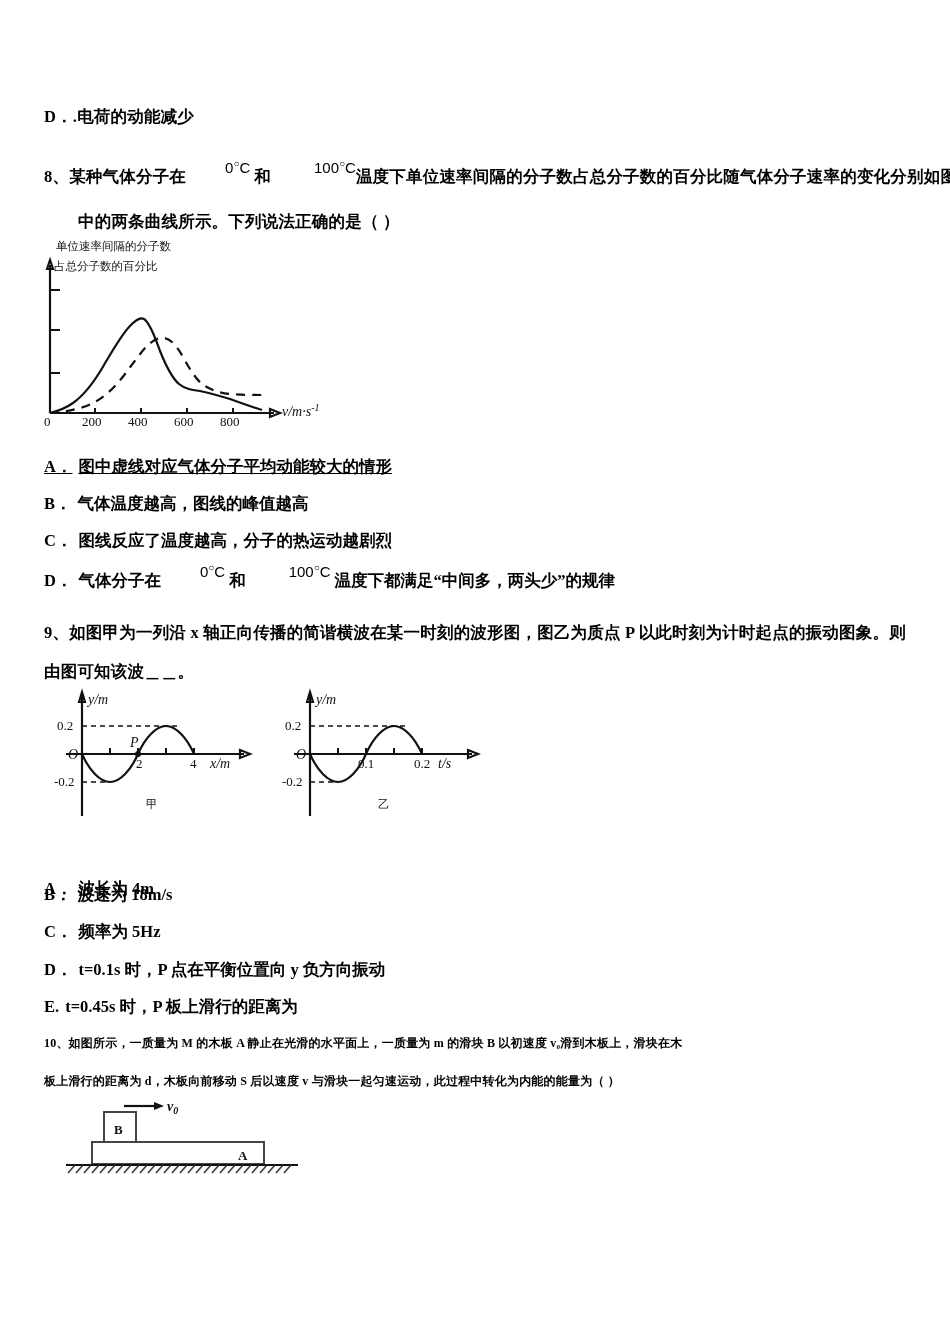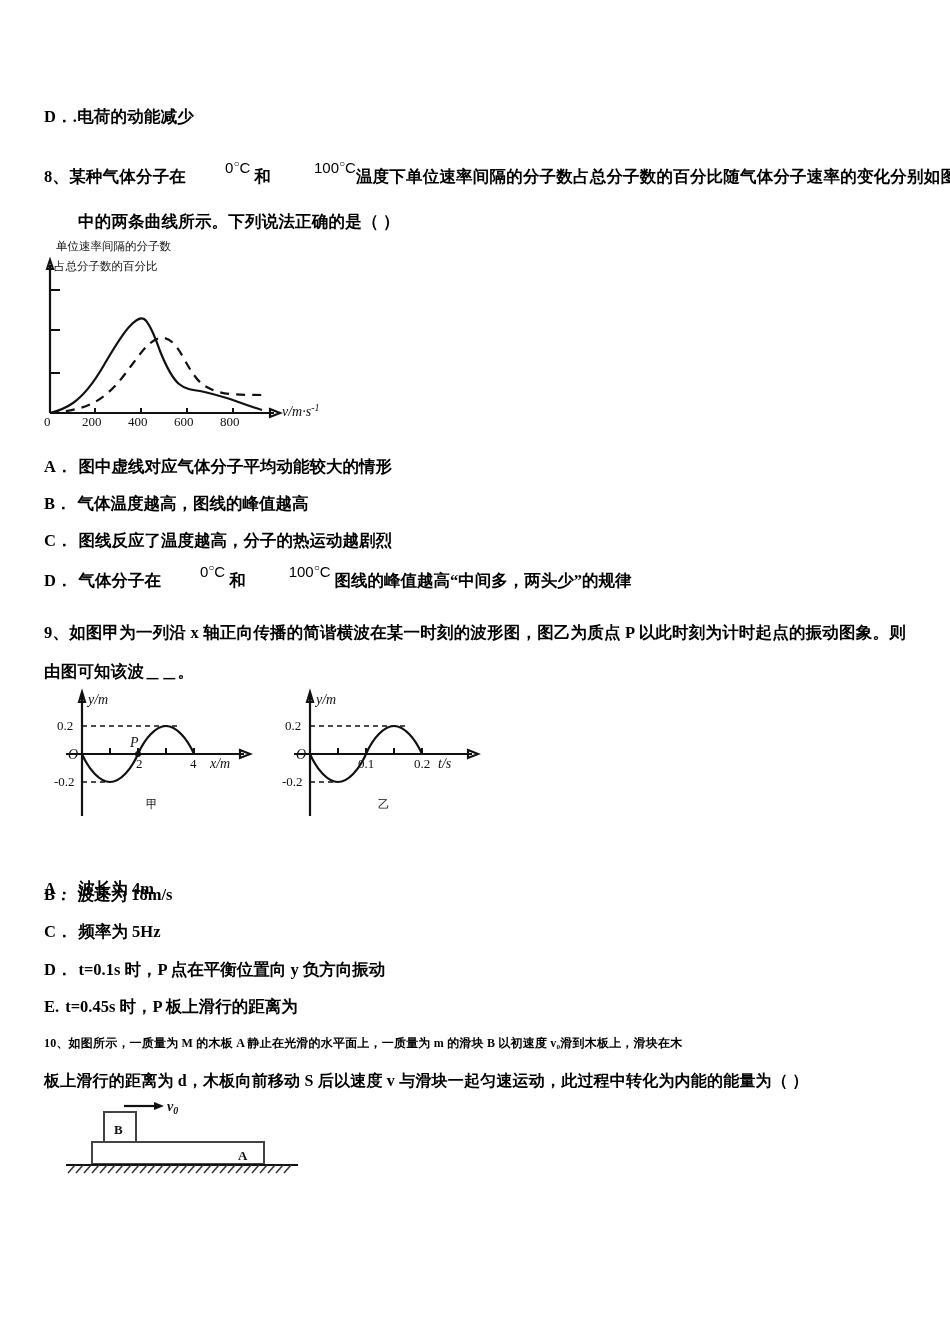--- a/index.html
+++ b/index.html
@@ -127,31 +127,31 @@
       <text class="lbl" x="6" y="188">0</text>
       <text class="lbl" x="44" y="188">200</text>
       <text class="lbl" x="90" y="188">400</text>
       <text class="lbl" x="136" y="188">600</text>
       <text class="lbl" x="182" y="188">800</text>
 
       <text class="lbl-it" x="244" y="178"><tspan>v/m·s</tspan><tspan class="lbl-sm" dy="-5">-1</tspan></text>
     </svg>
   </div>
 
-  <div class="opt" style="left:44px; top:440px;">
+  <div class="opt" style="left:44px; top:440px;text-decoration:underline;">
     <span class="lab">A．</span><span>图中虚线对应气体分子平均动能较大的情形</span>
   </div>
   <div class="opt" style="left:44px; top:477px;">
     <span class="lab">B．</span><span>气体温度越高，图线的峰值越高</span>
   </div>
   <div class="opt" style="left:44px; top:514px;">
     <span class="lab">C．</span><span>图线反应了温度越高，分子的热运动越剧烈</span>
   </div>
   <div class="opt" style="left:44px; top:554px;">
-    <span class="lab">D．</span><span>气体分子在</span><span class="sup-temp"><span>0</span><span class="deg">○</span><span>C</span></span><span style="margin:0 4px;">和</span><span class="sup-temp"><span>100</span><span class="deg">○</span><span>C</span></span><span style="margin-left:4px;">图线的峰值越高“中间多，两头少”的规律</span>
+    <span class="lab">D．</span><span>气体分子在</span><span class="sup-temp"><span>0</span><span class="deg">○</span><span>C</span></span><span style="margin:0 4px;">和</span><span class="sup-temp"><span>100</span><span class="deg">○</span><span>C</span></span><span style="margin-left:4px;">温度下都满足“中间多，两头少”的规律</span>
   </div>
 
   <div class="q-line" style="left:44px; top:604px;">
     <span>9、</span><span>如图甲为一列沿 x 轴正向传播的简谐横波在某一时刻的波形图，图乙为质点 P 以此时刻为计时起点的振动图象。则</span>
   </div>
   <div class="q-line" style="left:44px; top:643px;">由图可知该波＿＿。</div>
 
   <div class="fig" style="left:52px; top:672px;">
     <svg width="215" height="132" viewBox="0 0 215 132">
 
@@ -227,21 +227,21 @@
   <div class="opt" style="left:44px; top:943px;">
     <span class="lab">D．</span><span>t=0.1s 时，P 点在平衡位置向 y 负方向振动</span>
   </div>
   <div class="opt" style="left:44px; top:980px;">
     <span class="lab">E.</span><span>t=0.45s 时，P 板上滑行的距离为</span>
   </div>
 
   <div class="q-line" style="left:44px; top:1014px; font-size:12px;">
     <span>10、</span><span>如图所示，一质量为 M 的木板 A 静止在光滑的水平面上，一质量为 m 的滑块 B 以初速度 v₀滑到木板上，滑块在木</span>
   </div>
-  <div class="q-line" style="left:44px; top:1052px; font-size:16px;">板上滑行的距离为 d，木板向前移动 S 后以速度 v 与滑块一起匀速运动，此过程中转化为内能的能量为（        ）</div>
+  <div class="q-line" style="left:44px; top:1052px; font-size:12px;">板上滑行的距离为 d，木板向前移动 S 后以速度 v 与滑块一起匀速运动，此过程中转化为内能的能量为（        ）</div>
 
   <div class="fig" style="left:52px; top:1080px;">
     <svg width="260" height="85" viewBox="0 0 260 85">
 
       <path class="axis" stroke-width="1.8" d="M 72 10 L 104 10"></path>
       <path d="M 102 6 L 112 10 L 102 14 Z" fill="#111"></path>
       <text class="lbl-it" x="115" y="15" font-size="15" font-weight="bold"><tspan>v</tspan><tspan font-size="10" dy="3">0</tspan></text>
 
       <rect class="box-line" x="52" y="16" width="32" height="30"></rect>
       <text class="lbl" x="62" y="38" font-size="15" font-weight="bold" font-family="Liberation Serif, serif">B</text>

